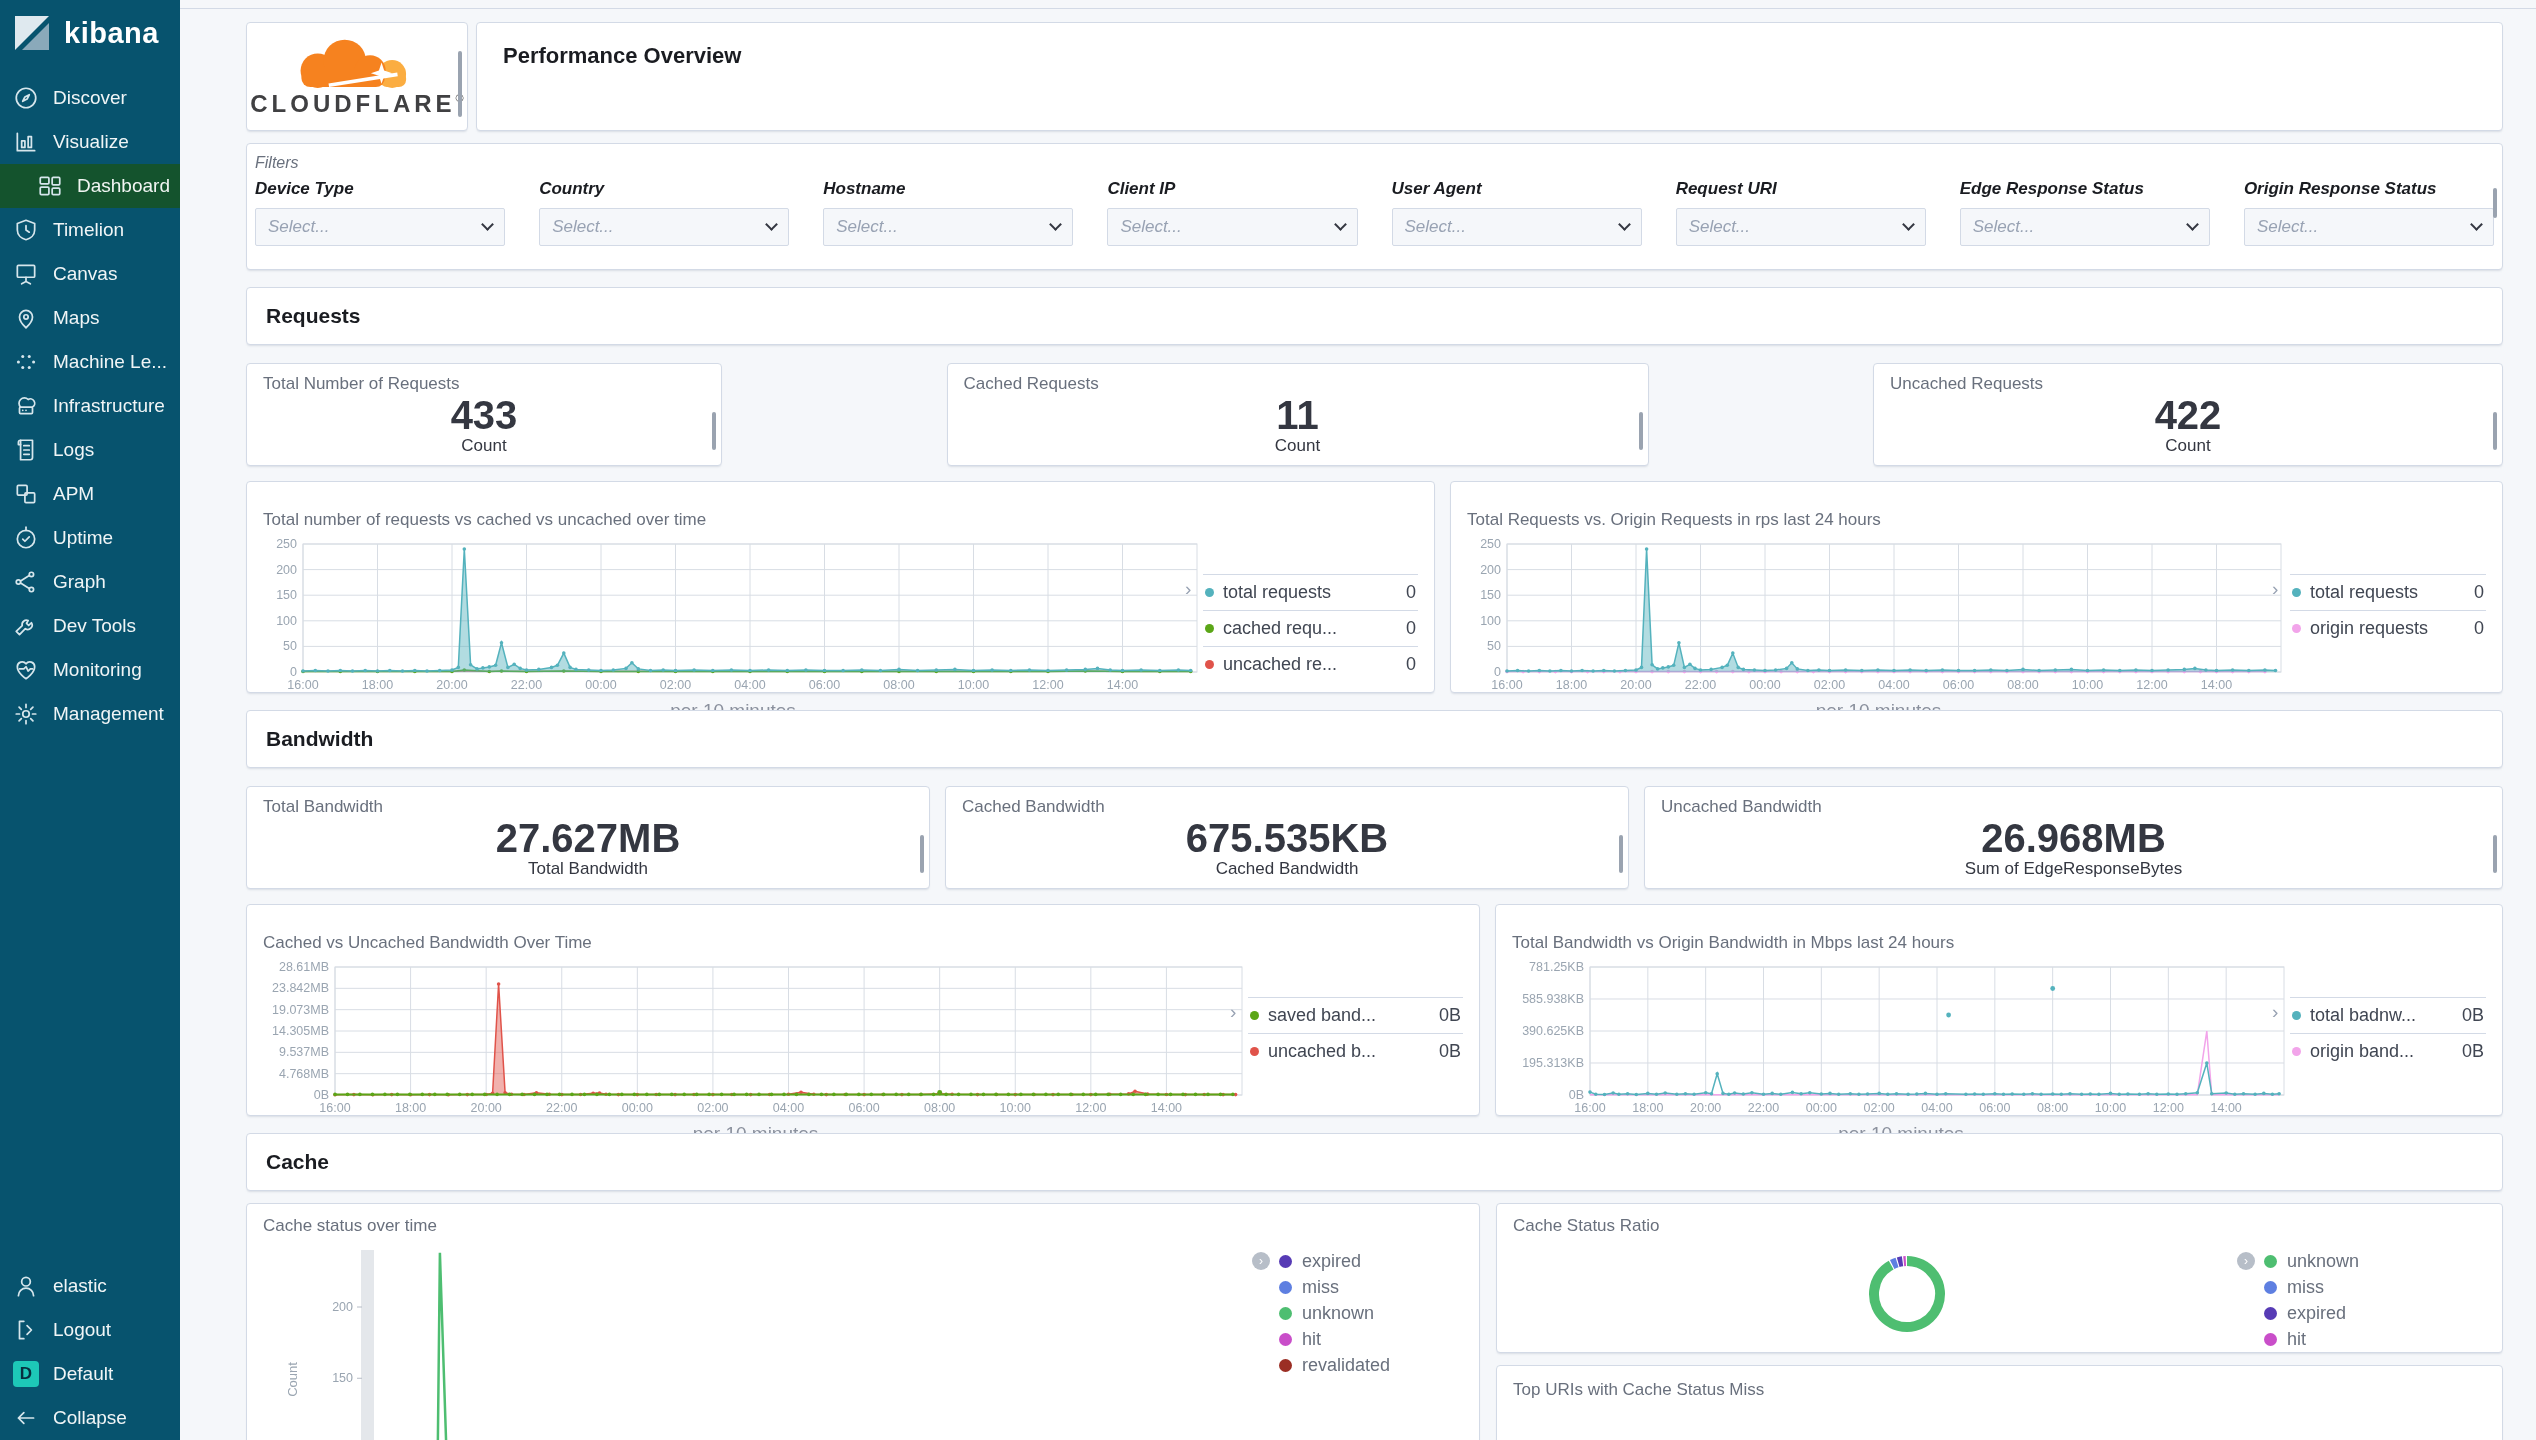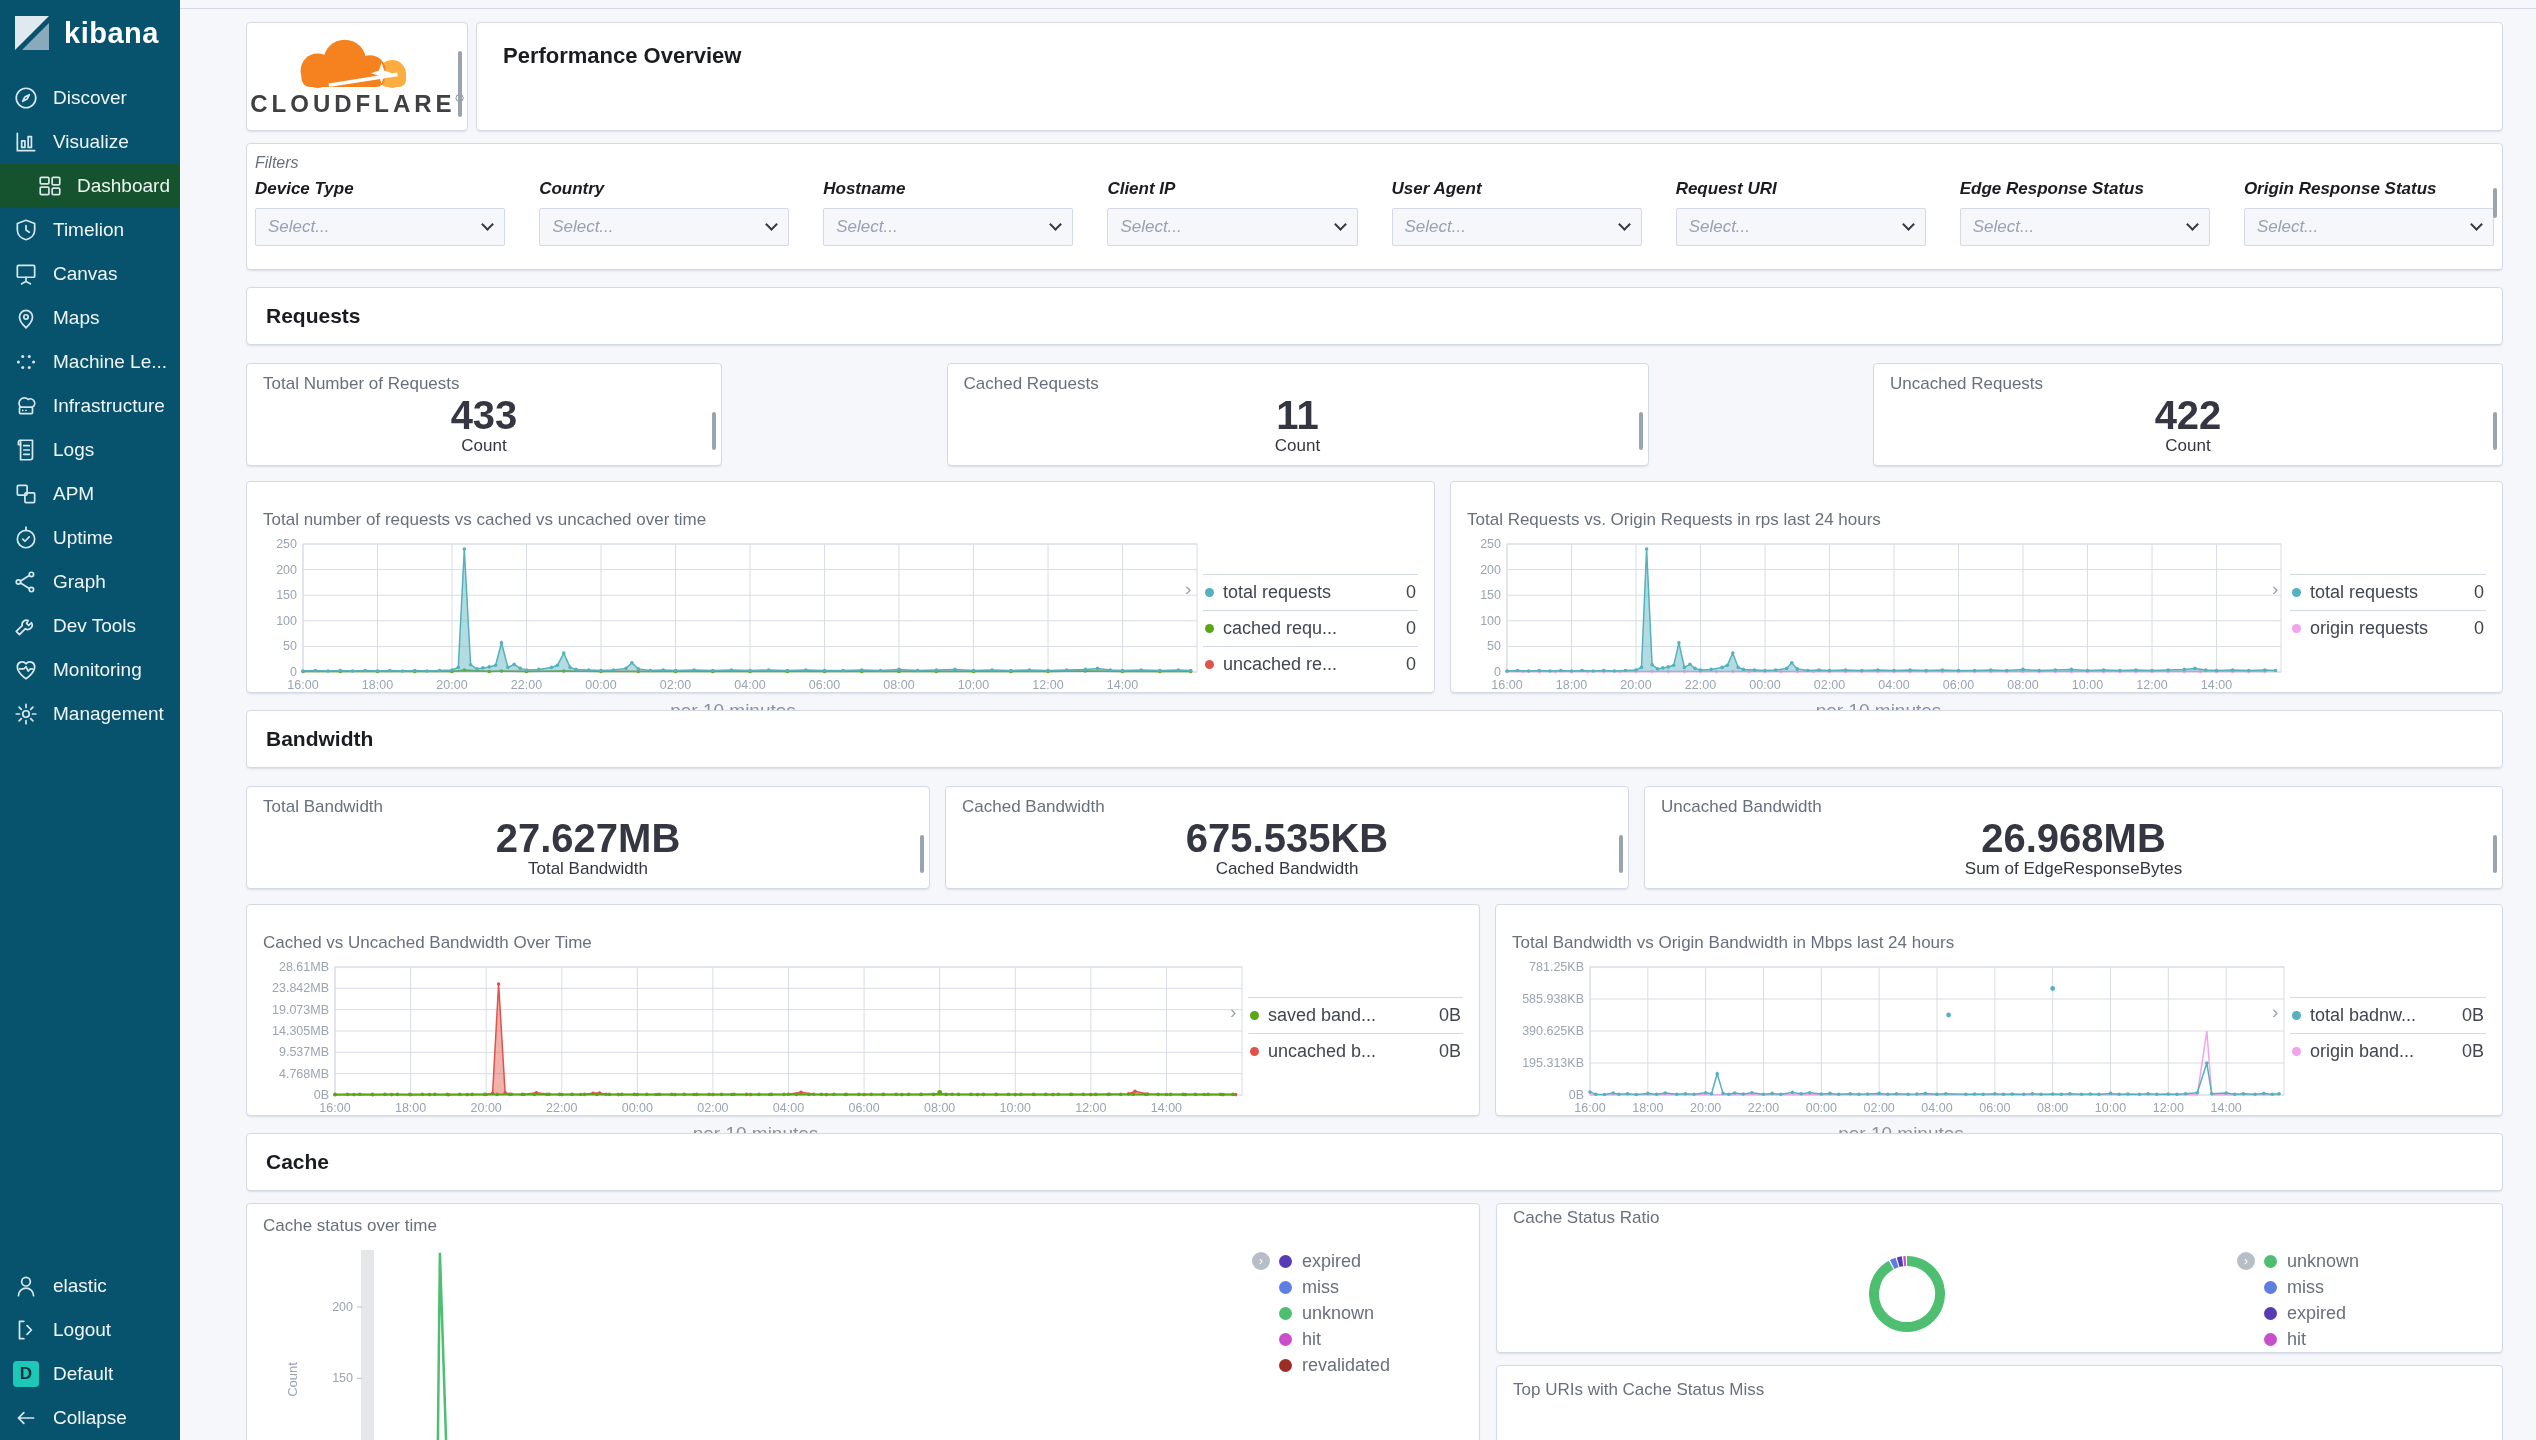--- a/index.html
+++ b/index.html
@@ -86,21 +86,21 @@
 
   svg text{font-family:"Liberation Sans",sans-serif;}
   .tick{font-size:12.5px;fill:#9aa5b1;}
   .ytick{text-anchor:end;}
   .xtick{text-anchor:middle;}
 
   
   .cache-row{margin-top:12px;gap:16px;}
   .cache-chart-panel{width:1234px;height:420px;padding:12px 16px;}
   .cache-right{flex:1;display:flex;flex-direction:column;gap:12px;}
-  .ratio-panel{height:150px;padding:4px 16px;}
+  .ratio-panel{height:150px;padding:12px 16px;}
   .topuris-panel{height:120px;padding:14px 16px;}
   .ylabel{position:absolute;left:28px;top:168px;transform:rotate(-90deg);font-size:13px;color:#9aa5b1;}
   .cache-legend{position:absolute;right:24px;top:44px;width:176px;}
   .ratio-legend{right:62px;}
   .cache-legend .legend-item{display:flex;align-items:center;gap:10px;height:26px;
     font-size:18px;color:#69707d;cursor:pointer;}
   .bigdot{width:13px;height:13px;border-radius:50%;flex:none;}
   .circle-expander{position:absolute;left:-27px;top:4px;width:18px;height:18px;border-radius:50%;
     background:#b7bec8;color:#fff;font-size:12px;display:flex;align-items:center;justify-content:center;cursor:pointer;}
   .donut{position:absolute;left:368px;top:48px;}

